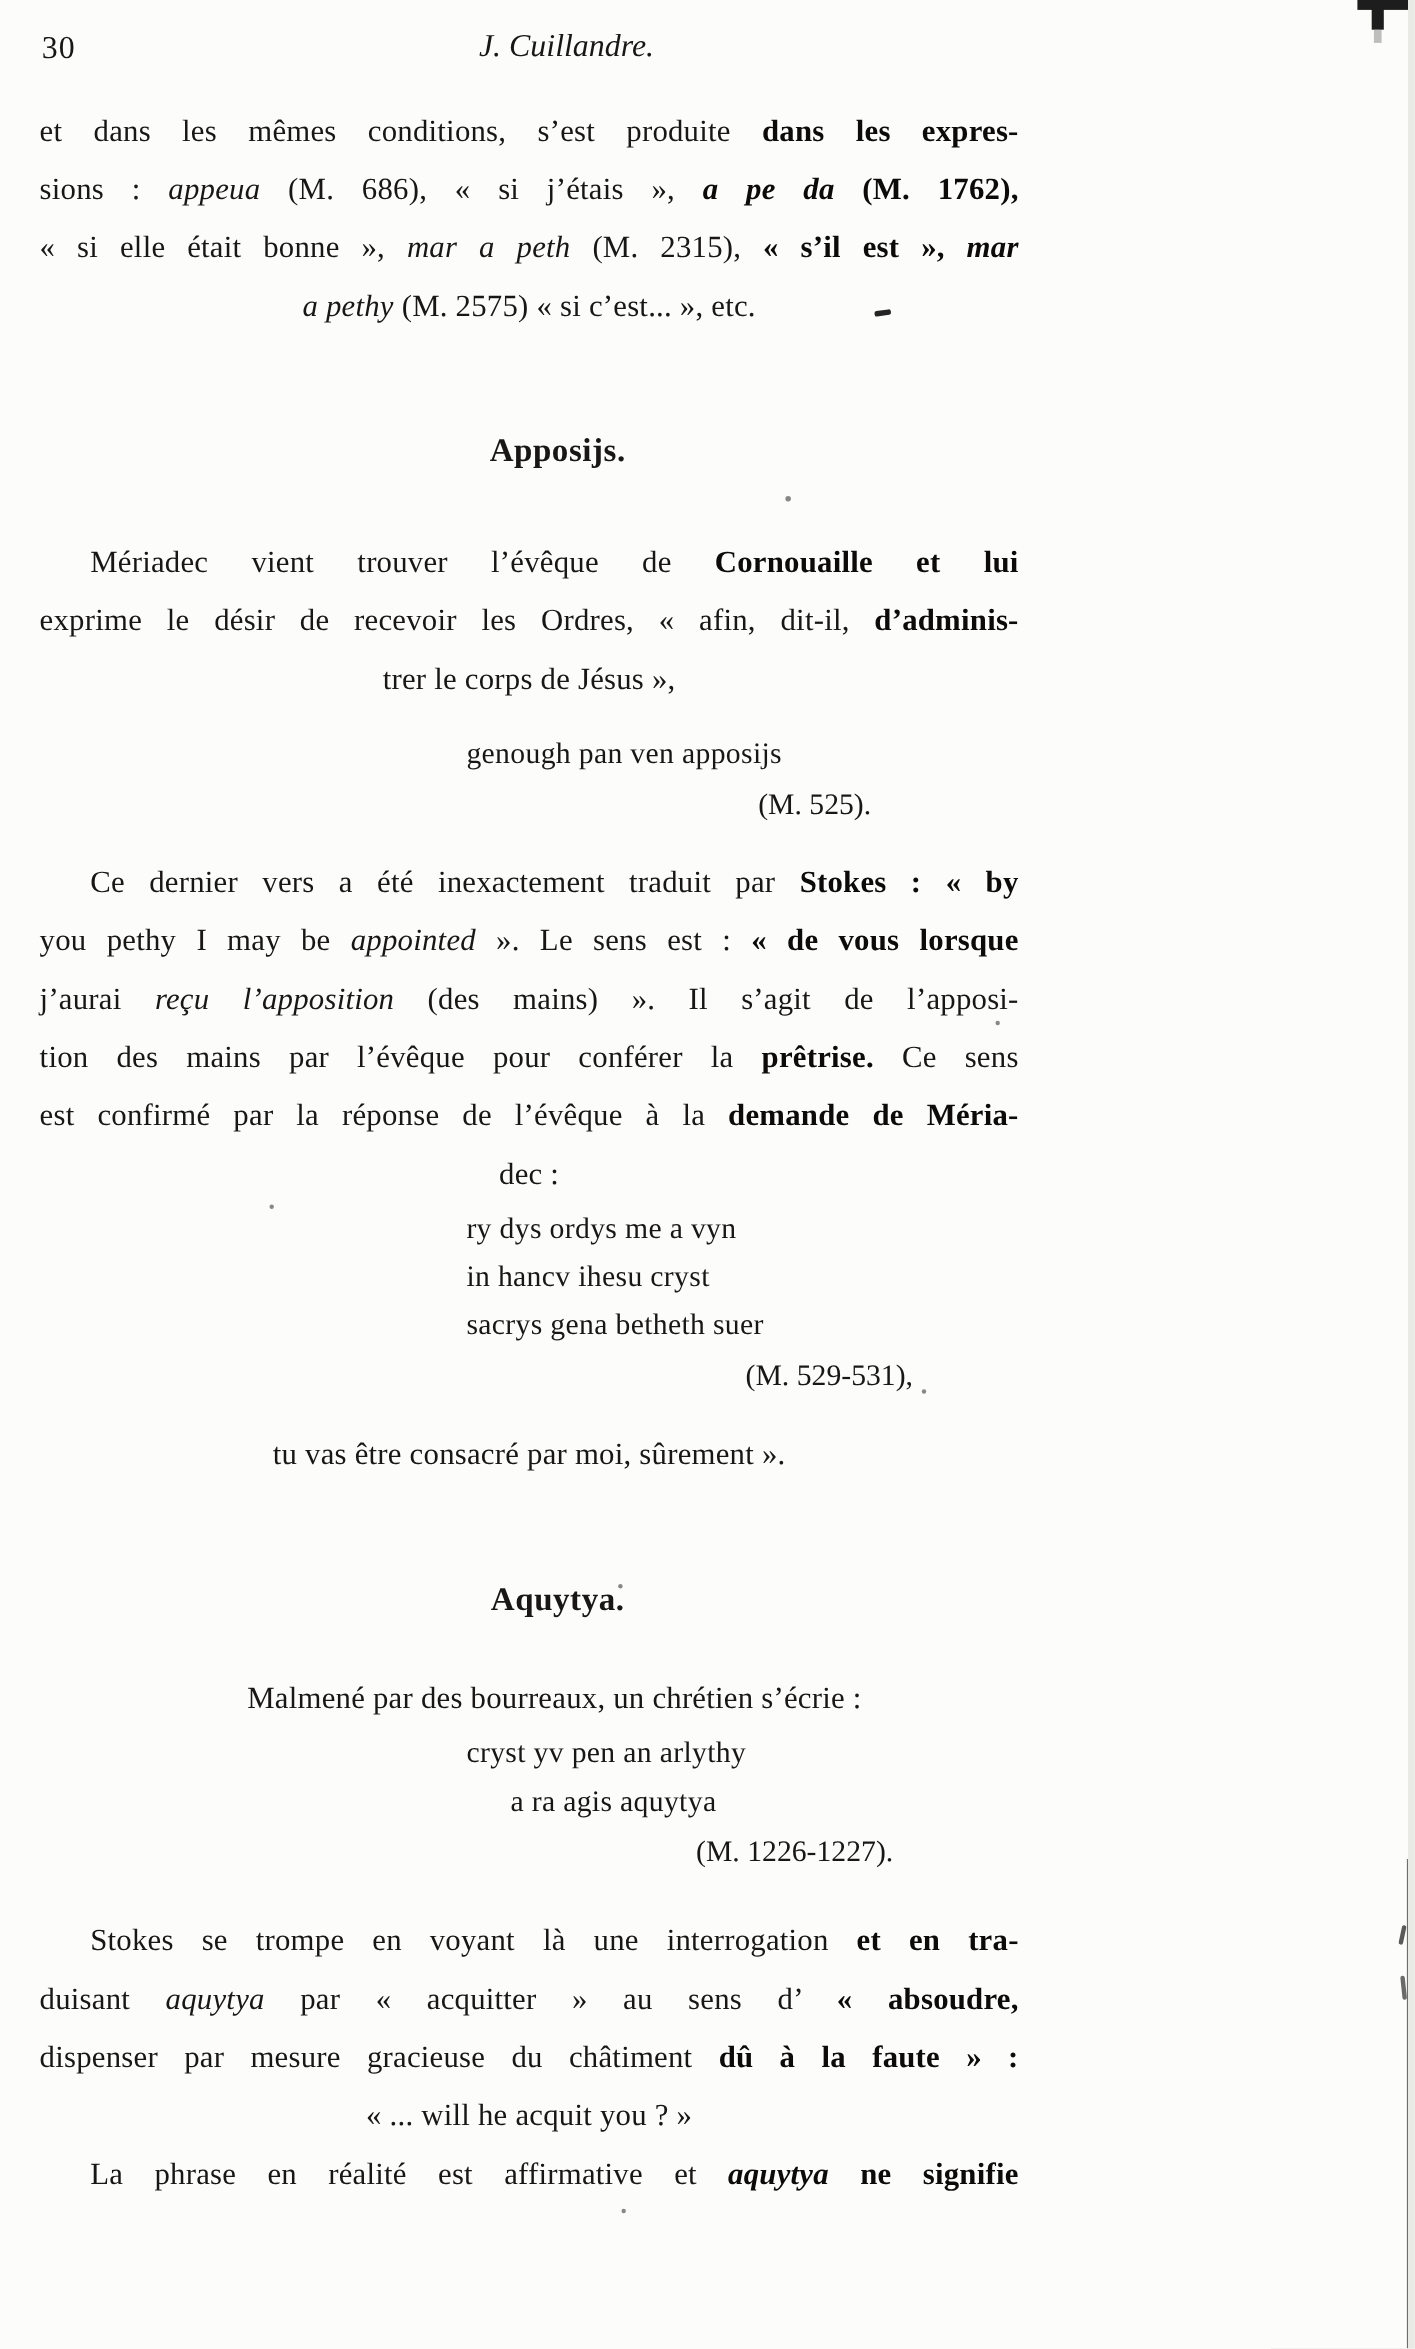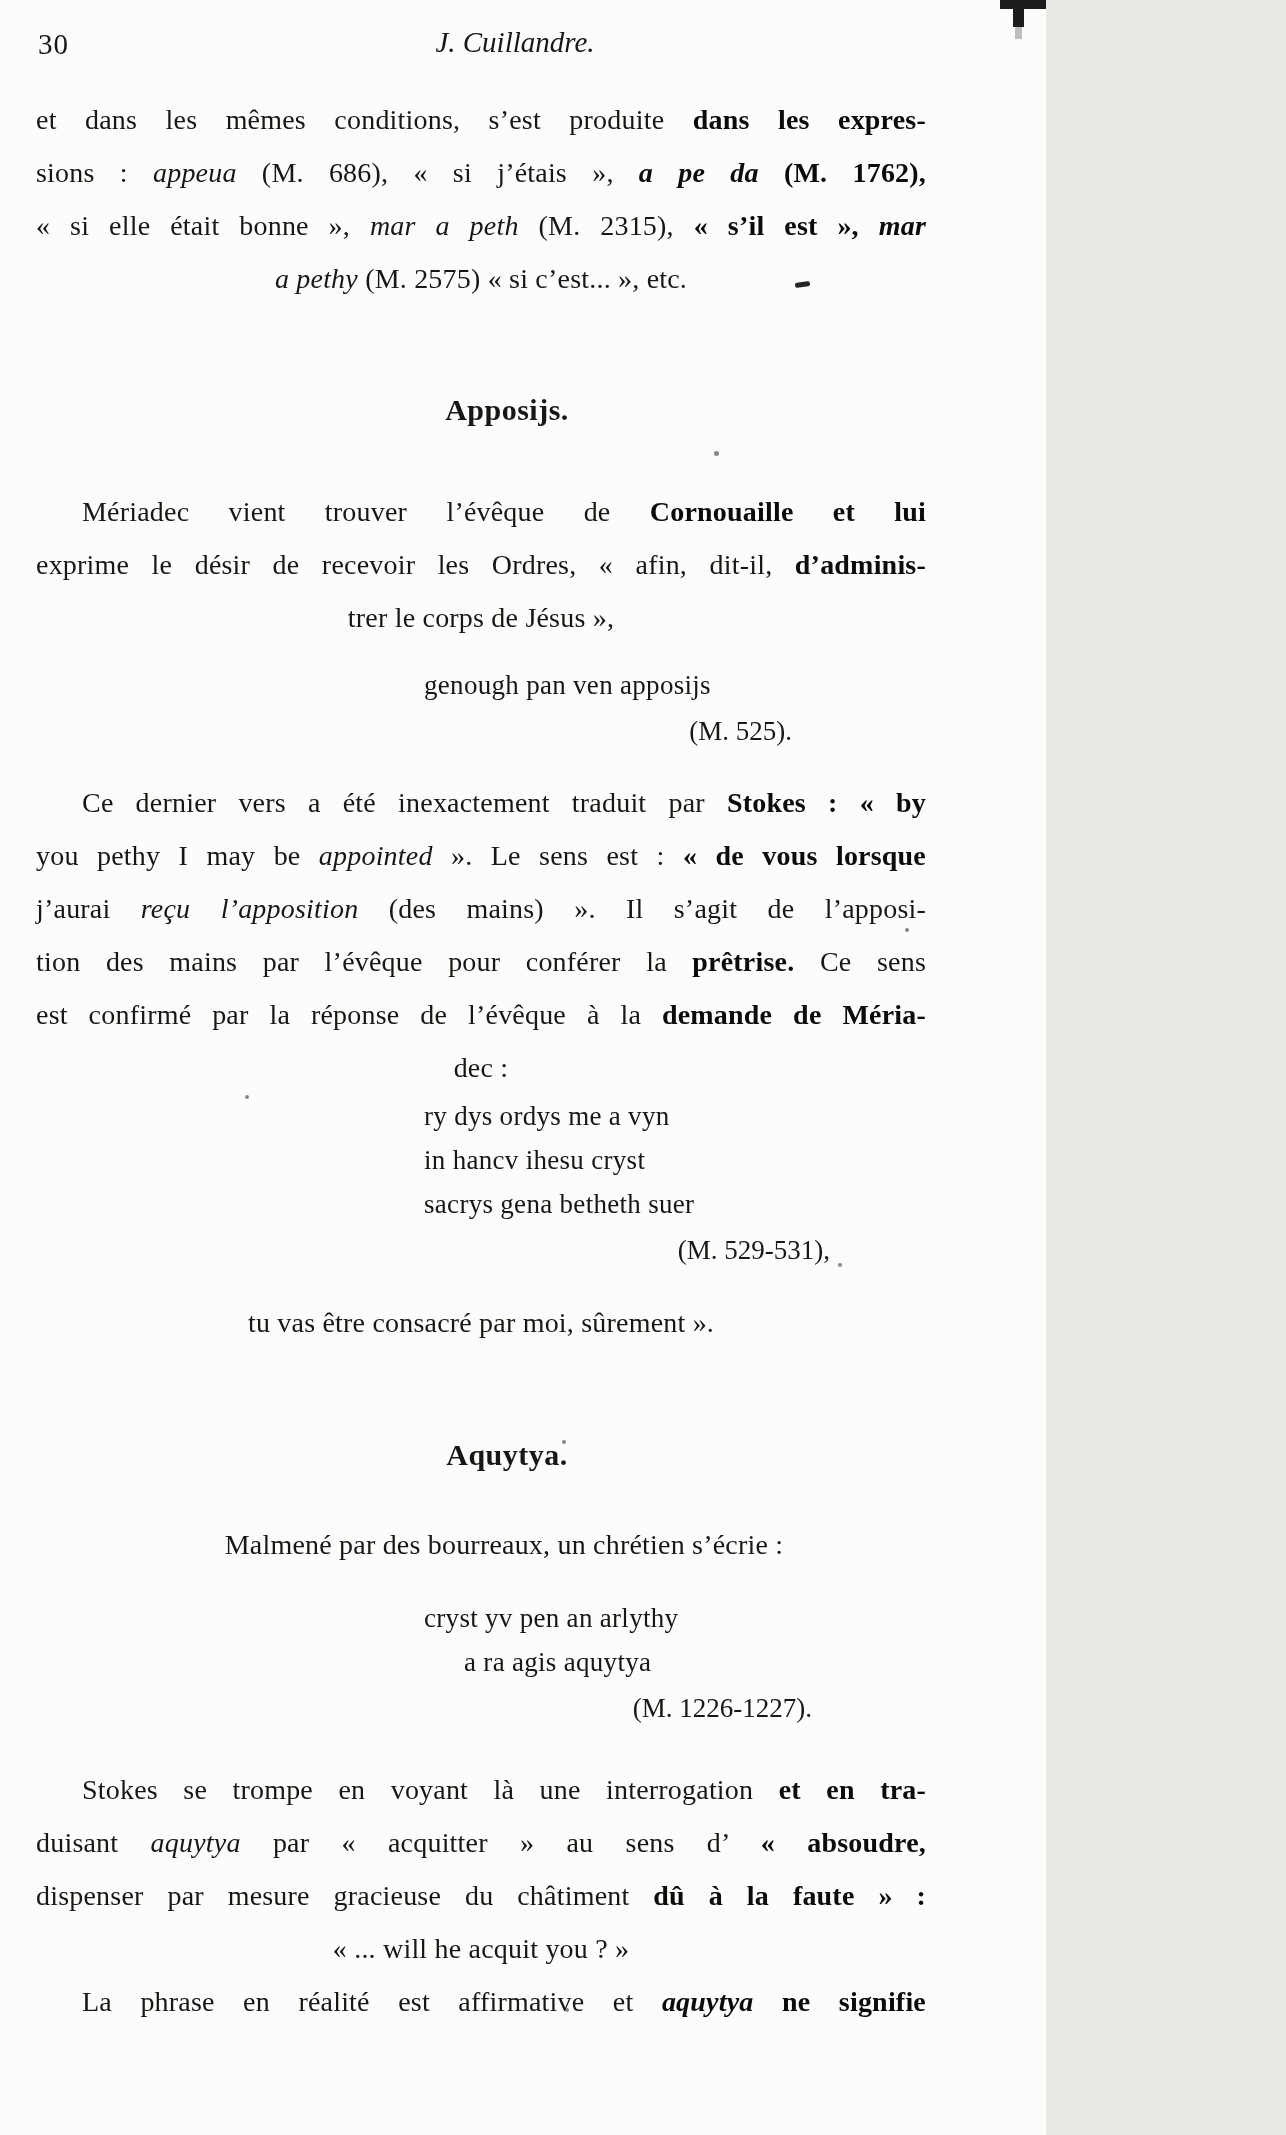--- a/index.html
+++ b/index.html
@@ -1,18 +1,18 @@
 <!DOCTYPE html>
 <html><head>
 <meta charset="utf-8">
 <style>
   html,body{margin:0;padding:0;background:#e9e9e6;}
   .page{
     position:relative;
-    width:1046px;height:2135px;
+    width:1280px;height:2135px;
     background:#fcfcfa;
     overflow:hidden;
     font-family:"Liberation Serif","DejaVu Serif",serif;
     color:#181715;
     box-sizing:border-box;
   }
   .column{
     position:relative;
     width:890px;
     margin-left:36px;
@@ -47,21 +47,21 @@
   
   .m-p1{margin-top:23px;}
   .m-h1{margin-top:80px;}
   .m-p2{margin-top:50px;}
   .m-v1{margin-top:19px;}
   .m-p3{margin-top:21px;}
   .m-v2{margin-top:0;}
   .m-p4{margin-top:22px;}
   .m-h2{margin-top:81px;}
   .m-p5{margin-top:38px;}
-  .m-v3{margin-top:25px;}
+  .m-v3{}
   .m-p6{margin-top:31px;}
   .m-p7{margin-top:0;}
   
   .art{position:absolute;background:#1d1d1d;}
   .art-corner-h{right:0;top:0;width:46px;height:9px;}
   .art-corner-v{right:22px;top:0;width:11px;height:27px;}
   .art-corner-f{right:24px;top:27px;width:7px;height:12px;background:#8a8a8a;opacity:.55;}
   .art-dash{left:795px;top:282px;width:15px;height:5px;background:#242424;transform:rotate(-8deg);border-radius:2px;}
   .art-rline{left:1279px;top:1690px;width:3px;height:445px;background:#4a4a4a;opacity:.8;}
   .art-tick1{left:1273px;top:1750px;width:4px;height:18px;background:#5a5a5a;border-radius:2px;transform:rotate(12deg);}

